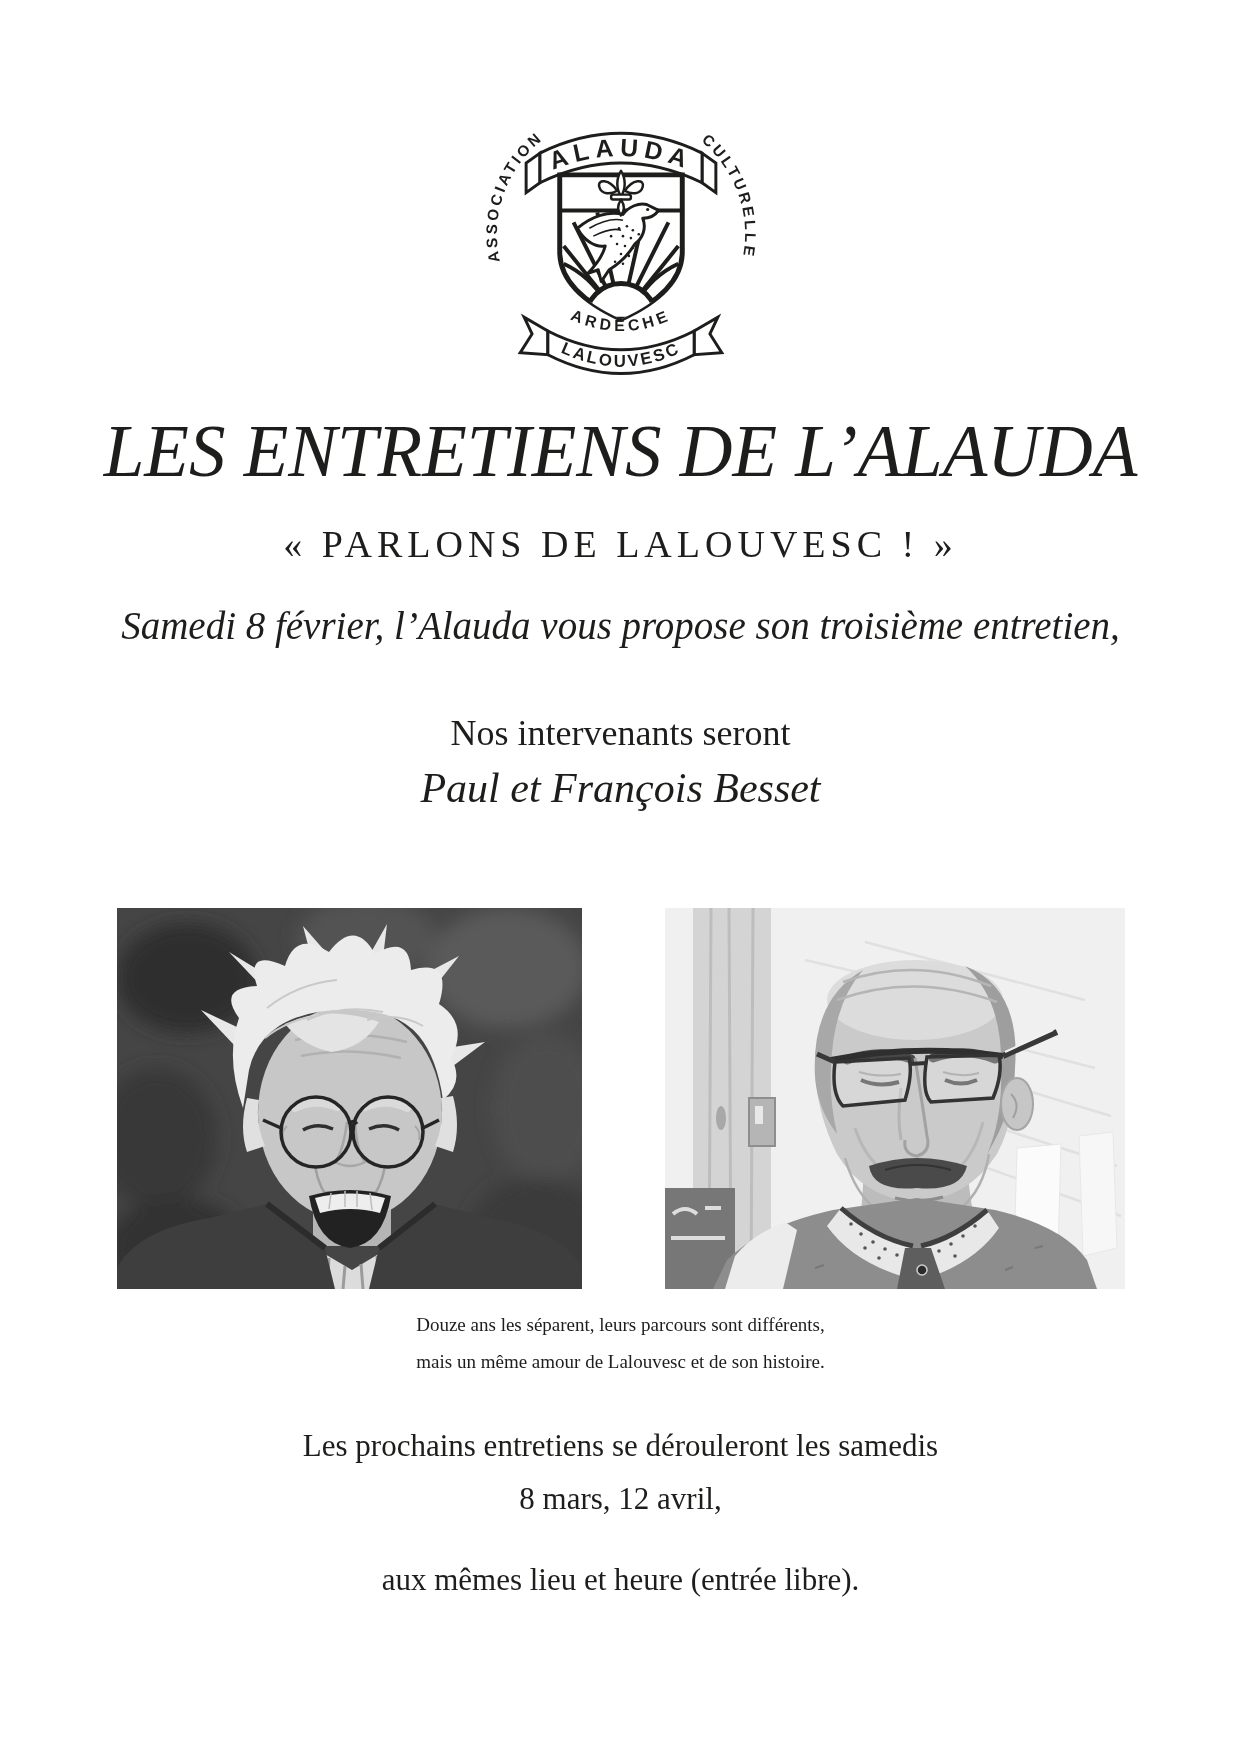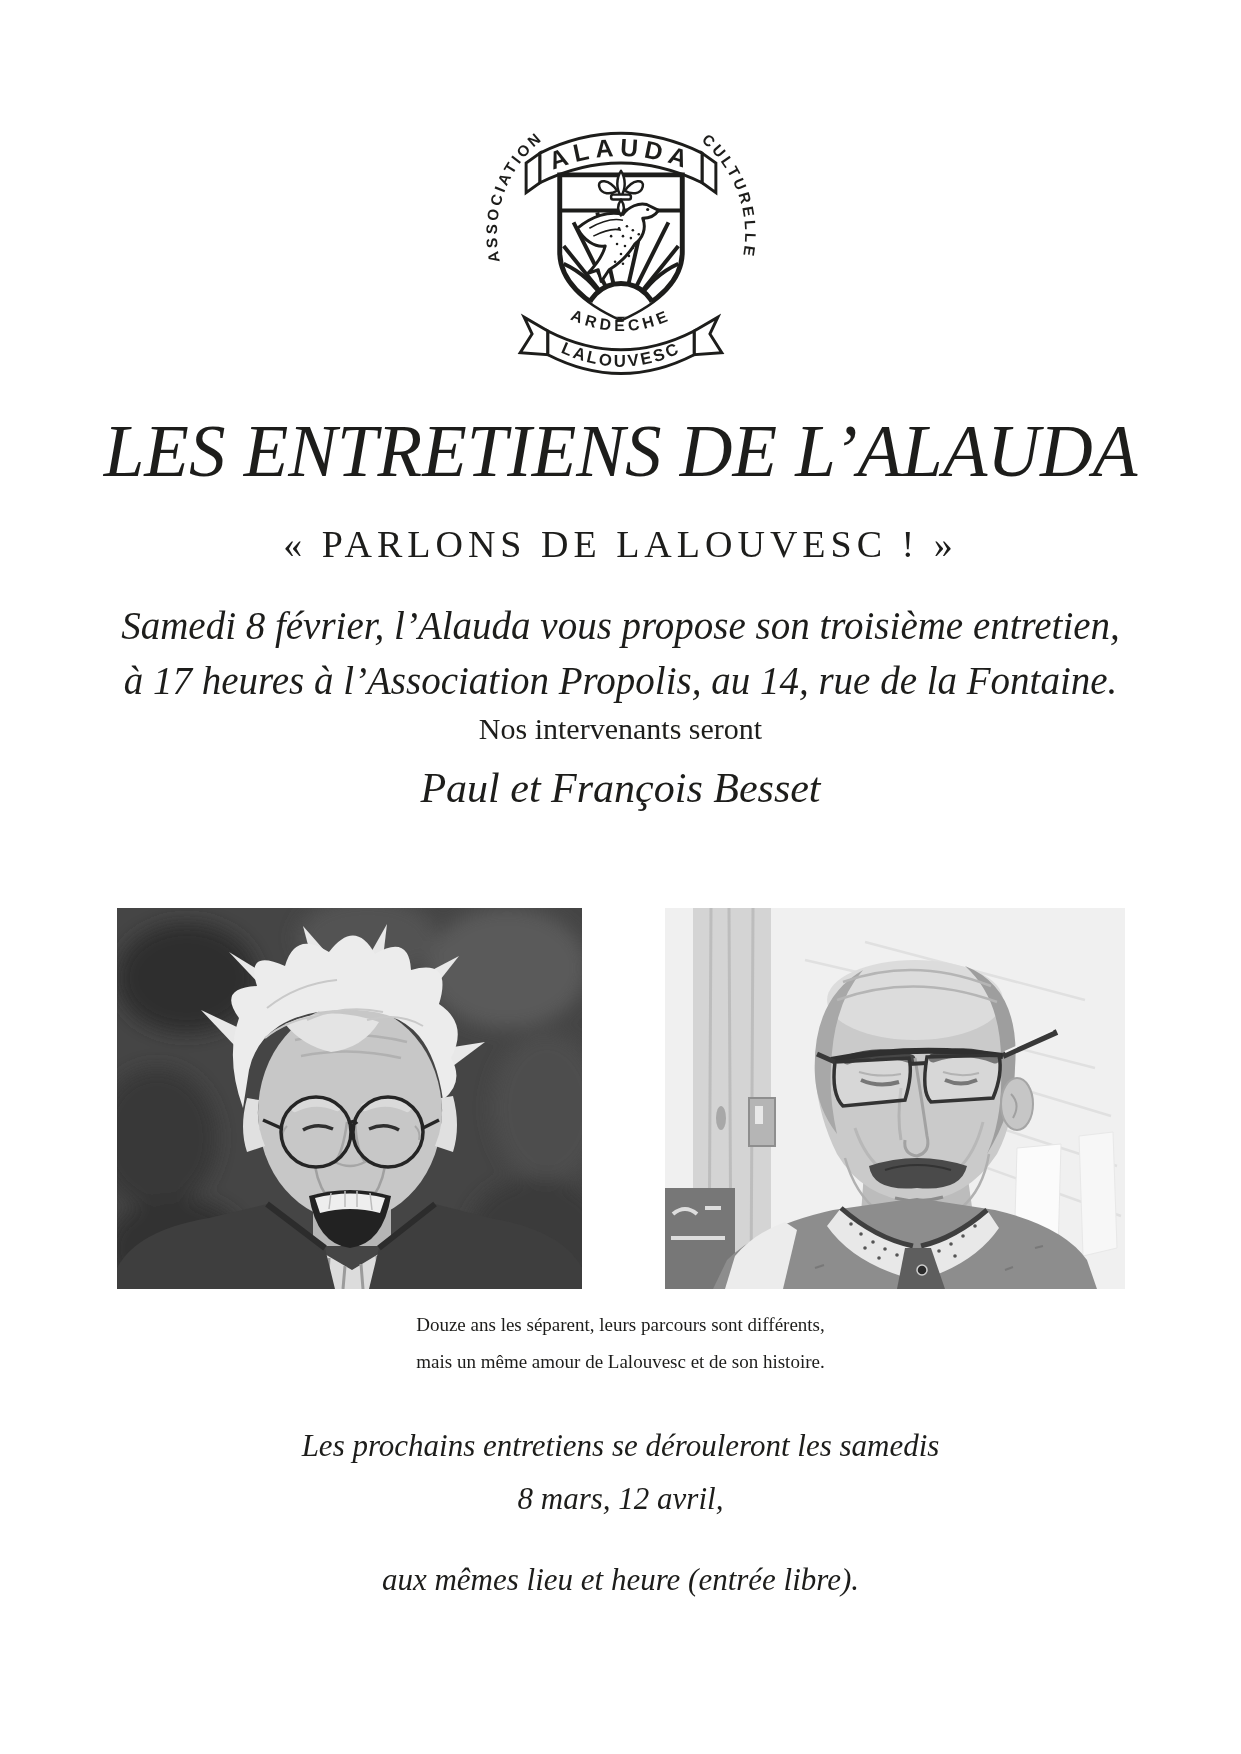--- a/index.html
+++ b/index.html
@@ -16,25 +16,25 @@
   .logo{position:absolute;top:80px;left:50%;transform:translateX(-50%);width:336px;}
   .logo svg{display:block;width:100%;height:auto;}
   .logo text{fill:#1d1d1b;font-family:"Liberation Sans", sans-serif;}
   .band-text{font-size:25px;font-weight:700;letter-spacing:6px;}
   .arc-text{font-size:15.5px;font-weight:600;letter-spacing:3px;}
   .ardeche-text{font-size:16px;font-weight:700;letter-spacing:4px;}
   .lalouvesc-text{font-size:17px;font-weight:700;letter-spacing:2.5px;}
   .title{top:410px;margin:0;font-size:73px;font-weight:normal;font-style:italic;letter-spacing:0px;}
   .subtitle{top:522px;font-size:38px;letter-spacing:5px;}
   .intro{top:598px;font-size:39px;font-weight:normal;font-style:italic;line-height:55px;}
-  .lead-in{top:712px;font-size:30px;}
+  .lead-in{top:712px;font-size:36px;}
   .names{top:764px;font-size:42px;font-style:italic;}
   .desc{top:828px;font-size:30px;line-height:47px;}
   .caption{top:1306px;font-size:19px;line-height:37px;}
-  .sched{font-size:31px;font-style:italic;}
+  .sched{font-size:31px;}
   .sched-1{top:1428px;}
   .sched-2{top:1481px;}
   .sched-3{top:1518px;}
   .sched-4{top:1562px;}
   .photo{position:absolute;top:908px;height:381px;}
   .photo svg{display:block;width:100%;height:100%;}
   .photo-left{left:117px;width:465px;}
   .photo-right{left:665px;width:460px;}
 </style>
 </head>
@@ -121,21 +121,20 @@
       <text class="ardeche-text"><textPath href="#arcArd" startOffset="50%" text-anchor="middle">ARDÈCHE</textPath></text>
       <text class="lalouvesc-text"><textPath href="#arcLal" startOffset="50%" text-anchor="middle">LALOUVESC</textPath></text>
     </svg>
   </div>
 
   <h1 class="abs title">LES ENTRETIENS DE L’ALAUDA</h1>
   <div class="abs subtitle">« PARLONS DE LALOUVESC ! »</div>
 
   <div class="abs intro">
     <div>Samedi 8 février, l’Alauda vous propose son troisième entretien,</div>
-    <div>à 17 heures à l’Association Propolis, au 14, rue de la Fontaine.</div>
   </div>
 
   <div class="abs lead-in">Nos intervenants seront</div>
   <div class="abs names">Paul et François Besset</div>
 
   <div class="photo photo-left">
     <svg viewBox="0 0 465 381" preserveAspectRatio="none">
       <defs>
           <filter id="b1" x="-40%" y="-40%" width="180%" height="180%">
             <feGaussianBlur stdDeviation="9"></feGaussianBlur>

